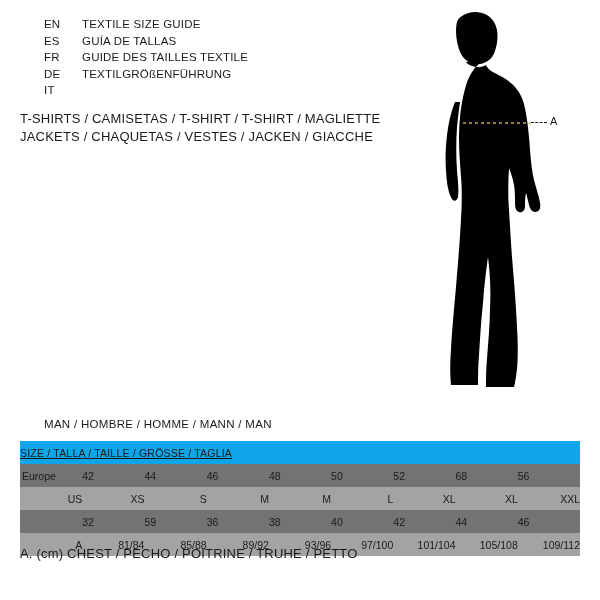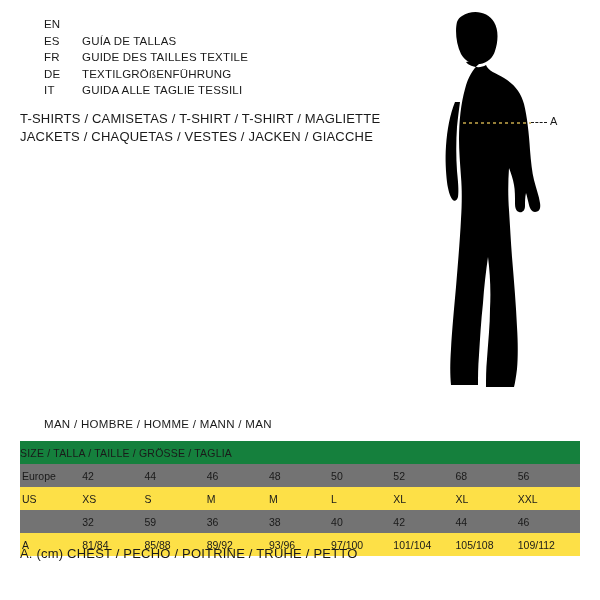--- a/index.html
+++ b/index.html
@@ -107,27 +107,29 @@
     font-size: 10.5px;
     color: #1a1a1a;
     table-layout: fixed;
   }
   table.size-table td {
     padding: 3px 0 3px 0;
     height: 17px;
     vertical-align: middle;
   }
   .row-head td {
-    background: #15803d;
+    background: #0ea5e9;
     font-size: 10.5px;
     letter-spacing: .2px;
     padding-left: 2px;
+    text-decoration: underline;
   }
   .row-shade td {
-    background: #fde047;
+    background: #a3a3a3;
+    text-align: right;
   }
   .row-plain td {
     background: #737373;
   }
   .col-label {
     width: 86px;
     padding-left: 2px !important;
   }
   .cell {
     text-align: left;
@@ -142,36 +144,36 @@
   }
 </style>
 </head>
 <body>
 
 <div class="page">
 
   <div class="lang-block">
     <div class="lang-row">
       <span class="lang-code">EN</span>
+      <span class="lang-text">TEXTILE SIZE GUIDE</span>
     </div>
     <div class="lang-row">
       <span class="lang-code">ES</span>
       <span class="lang-text">GUÍA DE TALLAS</span>
     </div>
     <div class="lang-row">
       <span class="lang-code">FR</span>
       <span class="lang-text">GUIDE DES TAILLES TEXTILE</span>
     </div>
     <div class="lang-row">
       <span class="lang-code">DE</span>
       <span class="lang-text">TEXTILGRÖßENFÜHRUNG</span>
     </div>
     <div class="lang-row">
       <span class="lang-code">IT</span>
-      <span class="lang-text">GUIDA ALLE TAGLIE TESSILI</span>
     </div>
   </div>
 
   <div class="category-block">
     <div class="category-line">T-SHIRTS / CAMISETAS / T-SHIRT / T-SHIRT / MAGLIETTE</div>
     <div class="category-line">JACKETS / CHAQUETAS / VESTES / JACKEN / GIACCHE</div>
   </div>
 
   <div class="figure-wrap">
     <svg class="figure-svg" width="200" height="400" viewBox="0 0 200 400">

